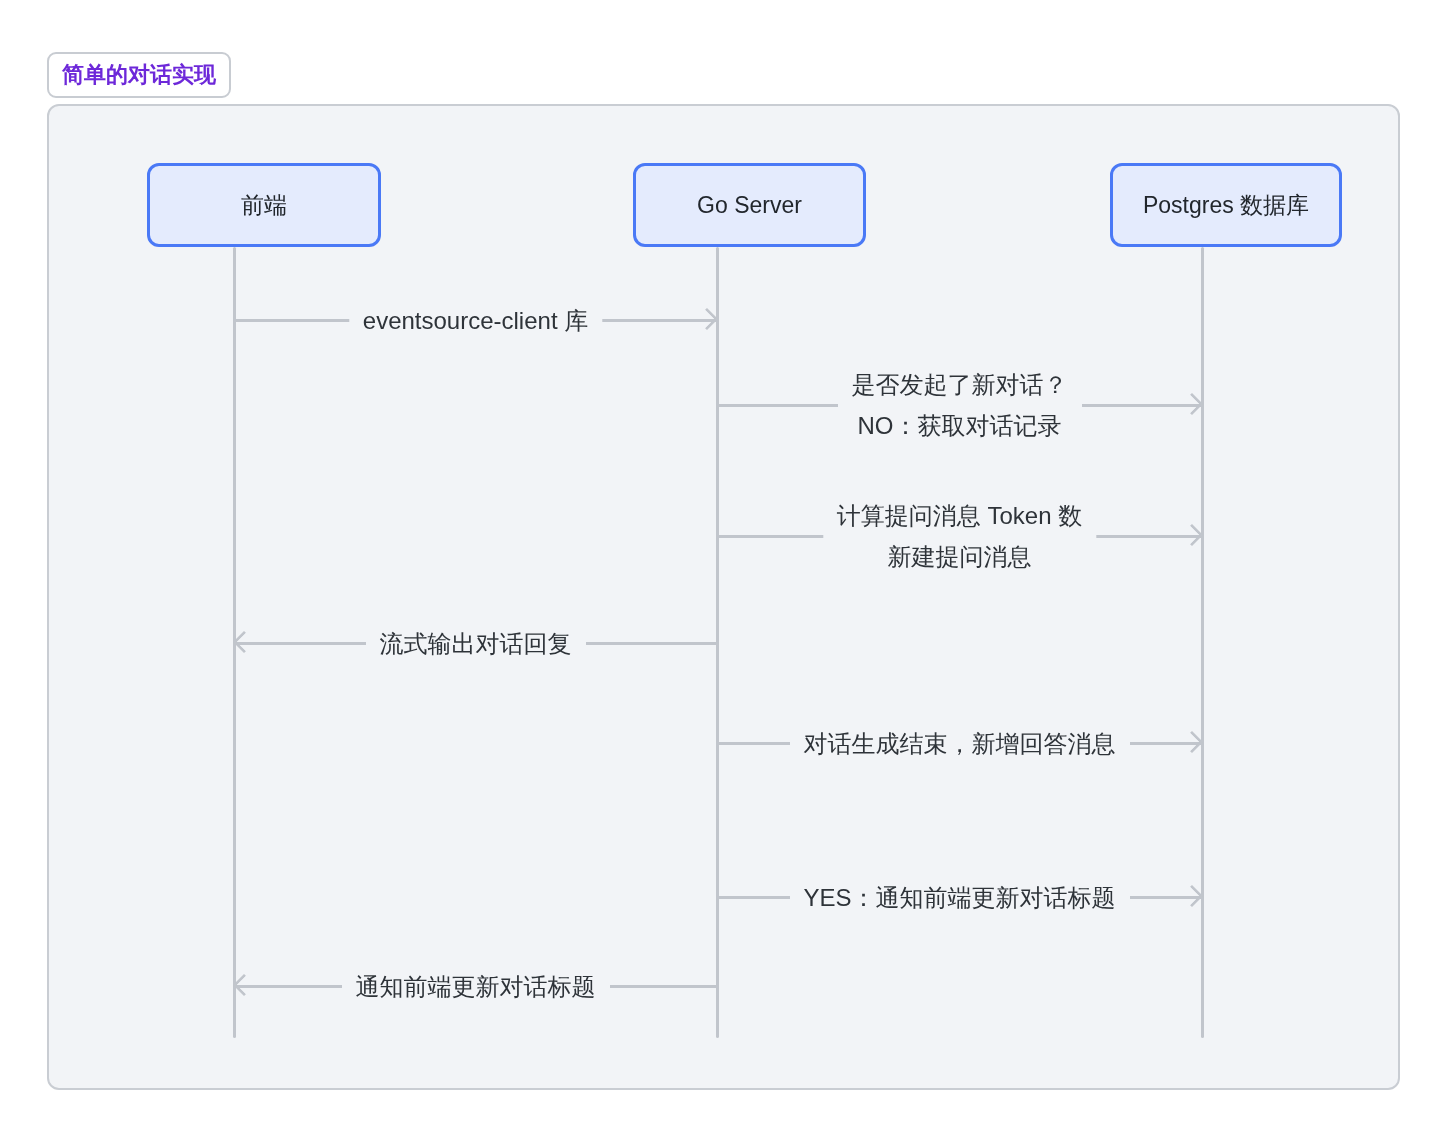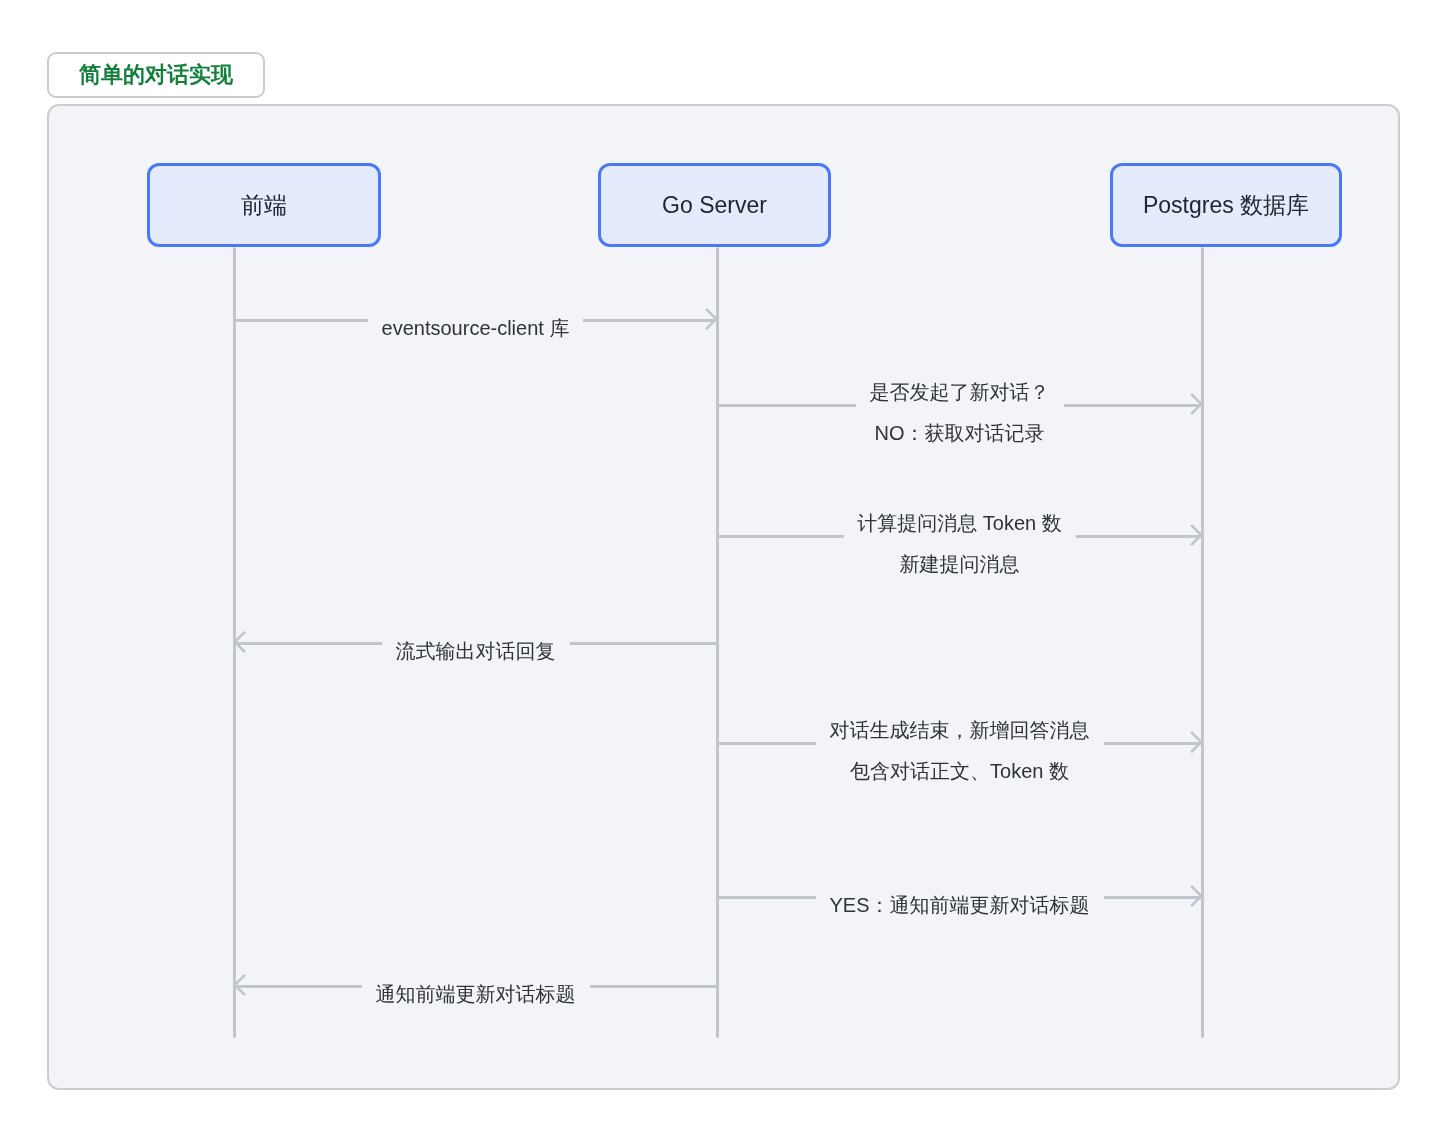--- a/index.html
+++ b/index.html
@@ -10,27 +10,27 @@
     background: #ffffff;
     font-family: "Liberation Sans", "DejaVu Sans", sans-serif;
     overflow: hidden;
   }
 
   
   .title-badge {
     position: absolute;
     left: 47px;
     top: 52px;
-    padding: 6px 30px;
+    padding: 6px 13px;
     background: #ffffff;
     border: 2px solid #c8ccd2;
     border-radius: 9px;
     font-size: 22px;
     font-weight: bold;
-    color: #15803d;
+    color: #6d28d9;
     white-space: nowrap;
   }
 
   
   .panel {
     position: absolute;
     left: 47px;
     top: 104px;
     width: 1353px;
     height: 986px;
@@ -50,21 +50,21 @@
     border-radius: 12px;
     background: #e4ebfd;
     display: flex;
     align-items: center;
     justify-content: center;
     font-size: 23px;
     color: #21262c;
     white-space: nowrap;
   }
   .actor-frontend { left: 117px; width: 234px; margin-left: 30px; }
-  .actor-go       { left: 598px; width: 233px; }
+  .actor-go       { left: 633px; width: 233px; }
   .actor-pg       { left: 1086px; width: 232px; margin-left: 24px; }
 
   
   .lifeline {
     position: absolute;
     top: 247px;
     width: 3px;
     height: 791px;
     background: #c1c5cc;
     border-radius: 2px;
@@ -100,26 +100,26 @@
   .msg .arrowhead.left {
     left: 2px;
     border-top: 3px solid #c1c5cc;
     border-left: 3px solid #c1c5cc;
     border-top-left-radius: 3px;
     transform: rotate(-45deg);
   }
   .msg .label {
     position: absolute;
     left: 50%;
-    top: 8px;
+    top: 0;
     transform: translate(-50%, -50%);
     background: #f2f4f7;
     padding: 0 14px;
     text-align: center;
-    font-size: 20px;
+    font-size: 24px;
     line-height: 41px;
     color: #2e3339;
     white-space: nowrap;
   }
   .msg .label .line-row {
     display: flex;
     align-items: center;
     justify-content: center;
     height: 41px;
   }
@@ -197,21 +197,20 @@
     <div class="label">
       <div class="line-row">流式输出对话回复</div>
     </div>
   </div>
 
   <div class="msg m5">
     <div class="shaft"></div>
     <div class="arrowhead right"></div>
     <div class="label">
       <div class="line-row">对话生成结束，新增回答消息</div>
-      <div class="line-row">包含对话正文、Token 数</div>
     </div>
   </div>
 
   <div class="msg m6">
     <div class="shaft"></div>
     <div class="arrowhead right"></div>
     <div class="label">
       <div class="line-row">YES：通知前端更新对话标题</div>
     </div>
   </div>

